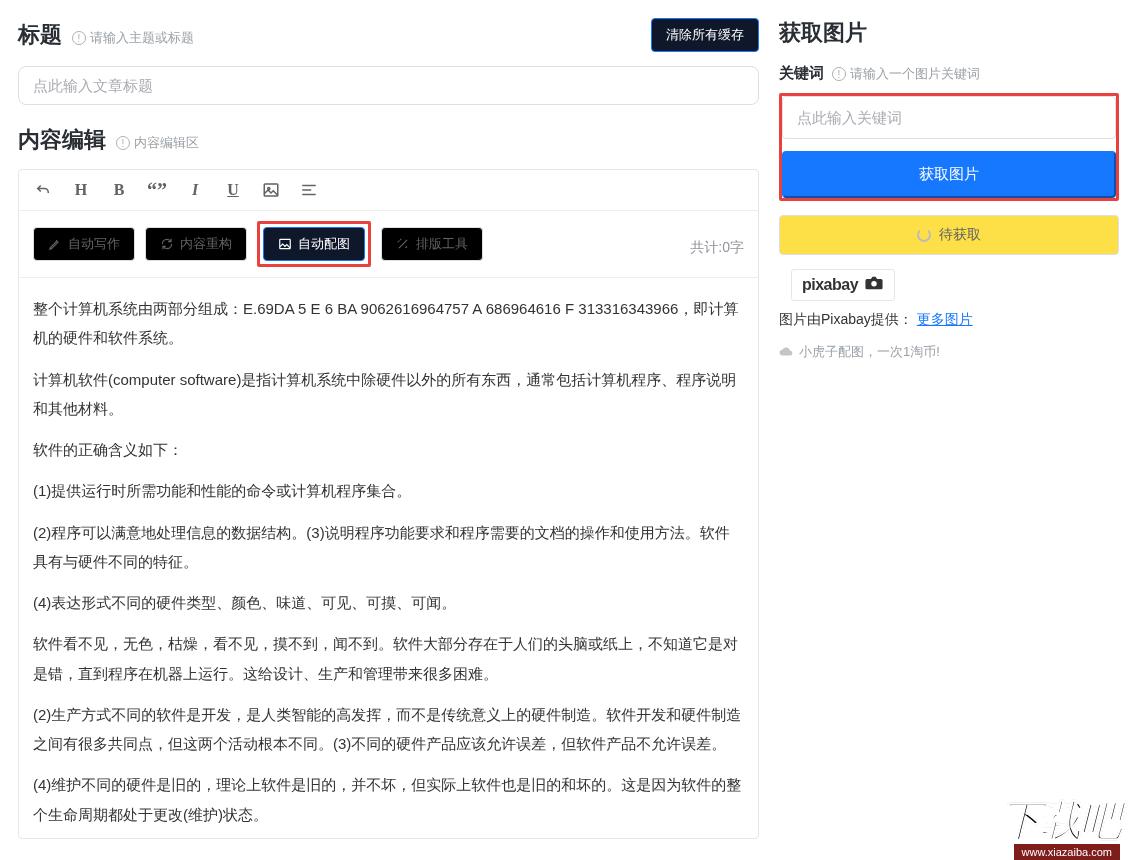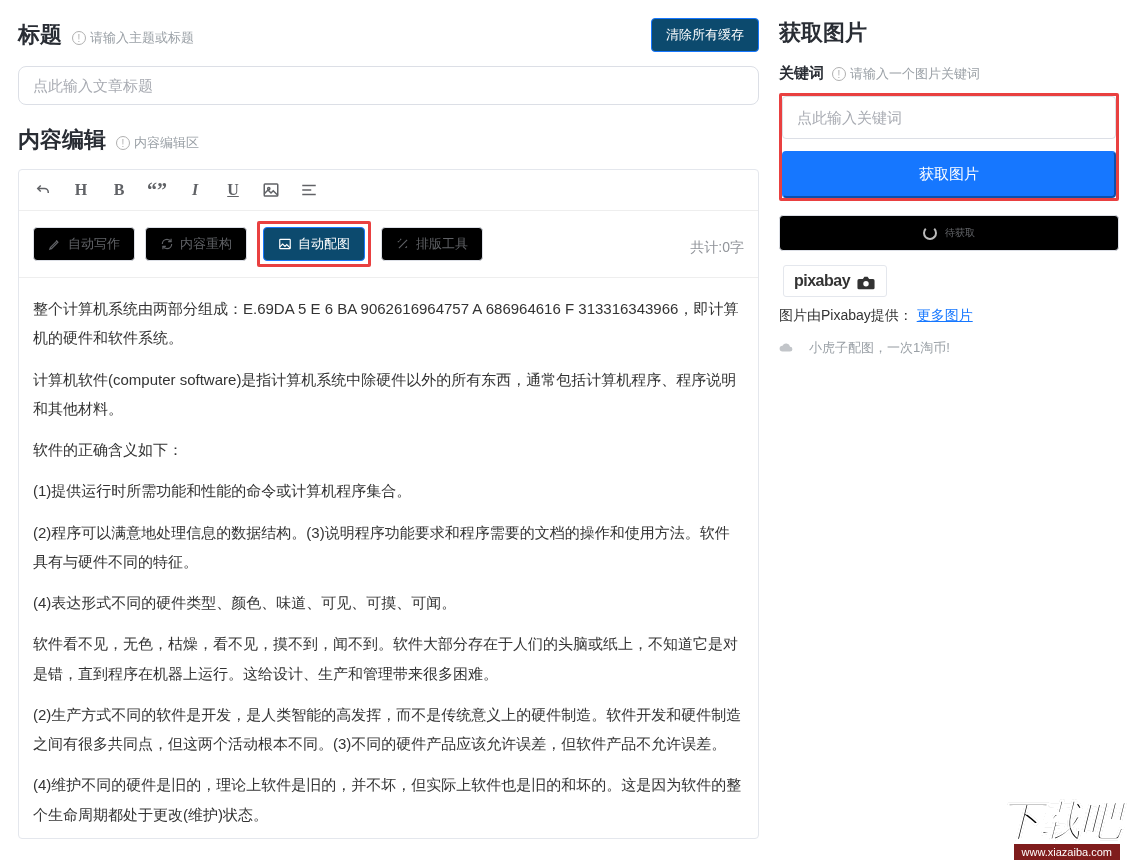--- a/index.html
+++ b/index.html
@@ -8,21 +8,21 @@
 .main { flex: 1; min-width: 0; }
 .side { width: 340px; }
 
 .section-header { display: flex; align-items: center; justify-content: space-between; margin-bottom: 14px; }
 .section-title-wrap { display: flex; align-items: baseline; gap: 10px; }
 .section-title { font-size: 22px; font-weight: 700; color: #292d34; }
 .section-hint { font-size: 13px; color: #9aa0a6; display: flex; align-items: center; gap: 4px; }
 .hint-icon { display: inline-block; width: 14px; height: 14px; border: 1px solid #b0b0b0; border-radius: 50%; font-size: 10px; line-height: 13px; text-align: center; color: #b0b0b0; }
 
 .btn { display: inline-flex; align-items: center; justify-content: center; gap: 6px; border: 1px solid #dcdfe6; background: #000000; color: #606266; border-radius: 4px; padding: 7px 14px; font-size: 13px; cursor: pointer; white-space: nowrap; }
-.btn-primary { background: #0c4a6e; border-color: #1677ff; color: #fff; }
+.btn-primary { background: #0f172a; border-color: #1677ff; color: #fff; }
 .btn-primary-solid { background: #1677ff; border-color: #1677ff; color: #fff; font-size: 15px; padding: 12px 0; width: 100%; border-radius: 4px; }
 .btn-icon { width: 14px; height: 14px; display: inline-block; }
 
 .title-input { width: 100%; border: 1px solid #dcdfe6; border-radius: 8px; padding: 10px 14px; font-size: 15px; color: #333; outline: none; }
 .title-input::placeholder { color: #a8abb2; }
 
 .editor-box { border: 1px solid #e4e7ed; border-radius: 4px; margin-top: 14px; }
 .toolbar-row1 { display: flex; align-items: center; gap: 18px; padding: 10px 14px; border-bottom: 1px solid #eee; }
 .tb-icon { width: 20px; height: 20px; cursor: pointer; color: #606266; display: flex; align-items: center; justify-content: center; font-size: 16px; font-weight: 600; }
 .tb-icon.serif { font-family: Georgia, serif; font-weight: 700; }
@@ -38,30 +38,30 @@
 .editor-content p { margin-bottom: 12px; }
 
 .side .section-title { margin-bottom: 16px; }
 .kw-label-row { display: flex; align-items: baseline; gap: 8px; margin-bottom: 10px; }
 .kw-label { font-size: 15px; font-weight: 700; color: #292d34; }
 
 .side-highlight { border: 3px solid #e94040; border-radius: 2px; margin-bottom: 14px; }
 .kw-input { width: 100%; border: 1px solid #dcdfe6; border-radius: 4px; padding: 12px 14px; font-size: 15px; outline: none; margin-bottom: 12px; }
 .kw-input::placeholder { color: #a8abb2; }
 
-.pending-btn { width: 100%; border: 1px solid #dcdfe6; background: #000000; border-radius: 4px; padding: 10px 0; font-size: 10px; color: #606266; display: flex; align-items: center; justify-content: center; gap: 8px; cursor: pointer; }
+.pending-btn { width: 100%; border: 1px solid #dcdfe6; background: #fde047; border-radius: 4px; padding: 10px 0; font-size: 14px; color: #606266; display: flex; align-items: center; justify-content: center; gap: 8px; cursor: pointer; }
 .spinner { width: 14px; height: 14px; border: 2px solid #bbb; border-top-color: transparent; border-radius: 50%; }
 
-.pixabay-badge { display: inline-flex; align-items: flex-end; gap: 6px; border: 1px solid #e4e7ed; border-radius: 3px; padding: 6px 10px; margin: 14px 4px 10px; font-weight: 700; font-family: Arial, sans-serif; letter-spacing: -0.5px; }
+.pixabay-badge { display: inline-flex; align-items: flex-start; gap: 6px; border: 1px solid #e4e7ed; border-radius: 3px; padding: 6px 10px; margin: 14px 12px 10px; font-weight: 700; font-family: Arial, sans-serif; letter-spacing: -0.5px; }
 .pixabay-badge .cam { font-size: 14px; }
 
 .attr-row { font-size: 14px; color: #333; }
 .attr-row a { color: #1677ff; text-decoration: underline; }
 
-.credit-row { margin-top: 14px; font-size: 13px; color: #9aa0a6; display: flex; align-items: center; gap: 16px; }
+.credit-row { margin-top: 14px; font-size: 13px; color: #9aa0a6; display: flex; align-items: center; gap: 6px; }
 .cloud-icon { width:14px; height:14px; opacity:.6; }
 
 .watermark { position: absolute; right: 17px; bottom: 0; width: 160px; text-align: right; }
 .wm-top { font-size: 42px; font-weight: 900; font-style: italic; color: #000; -webkit-text-stroke: 1px #fff; letter-spacing: -2px; line-height: 1; }
 .wm-bot { background: #7f1d1d; color: #fff; font-size: 11px; padding: 2px 8px; display: inline-block; }
 
 svg { display: block; }
 </style>
 </head>
 <body>

